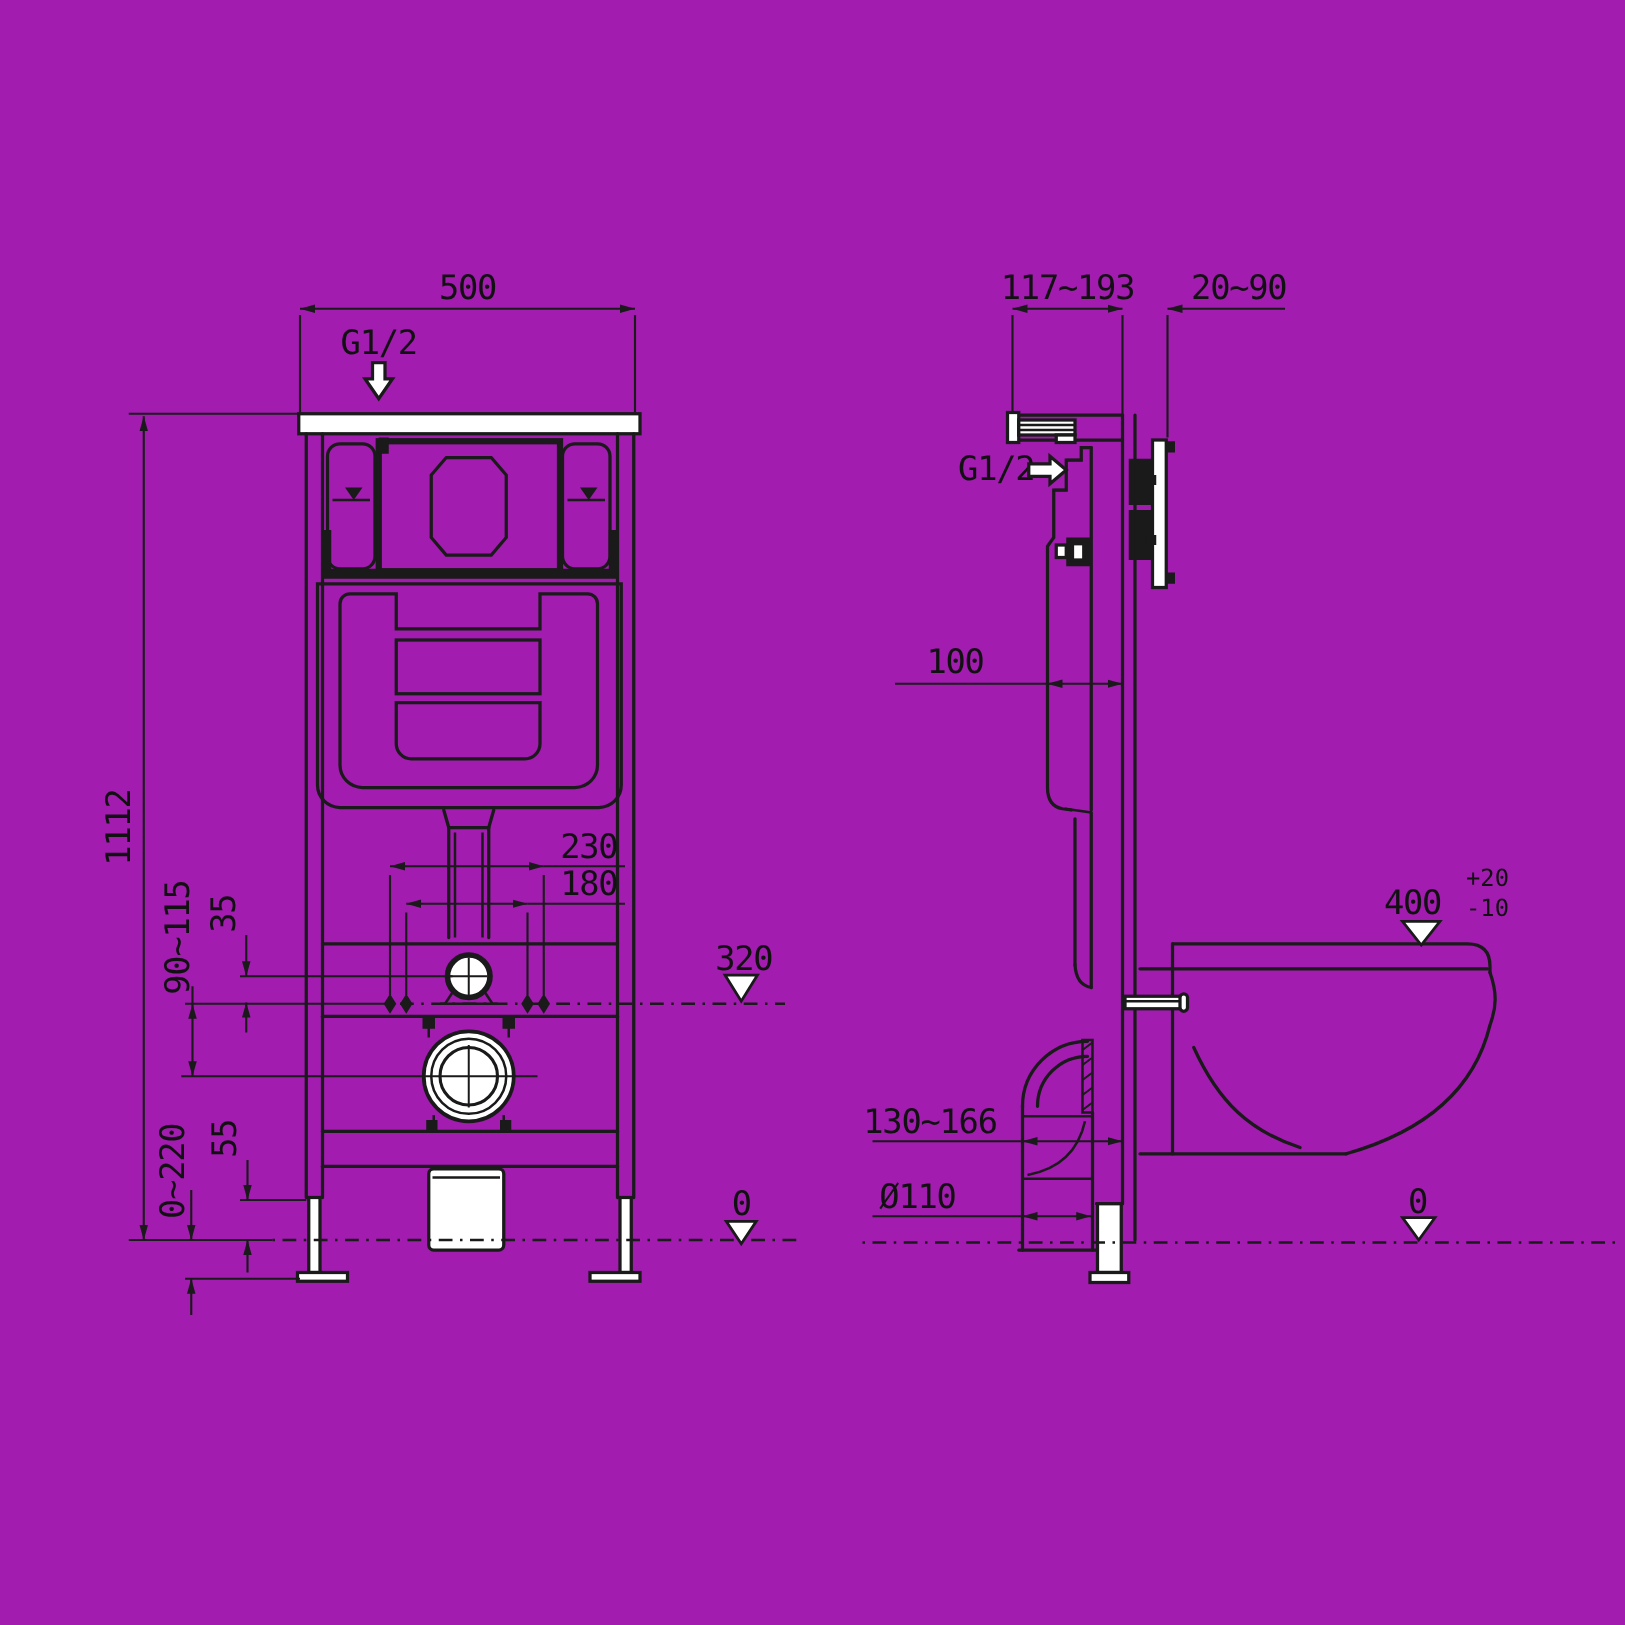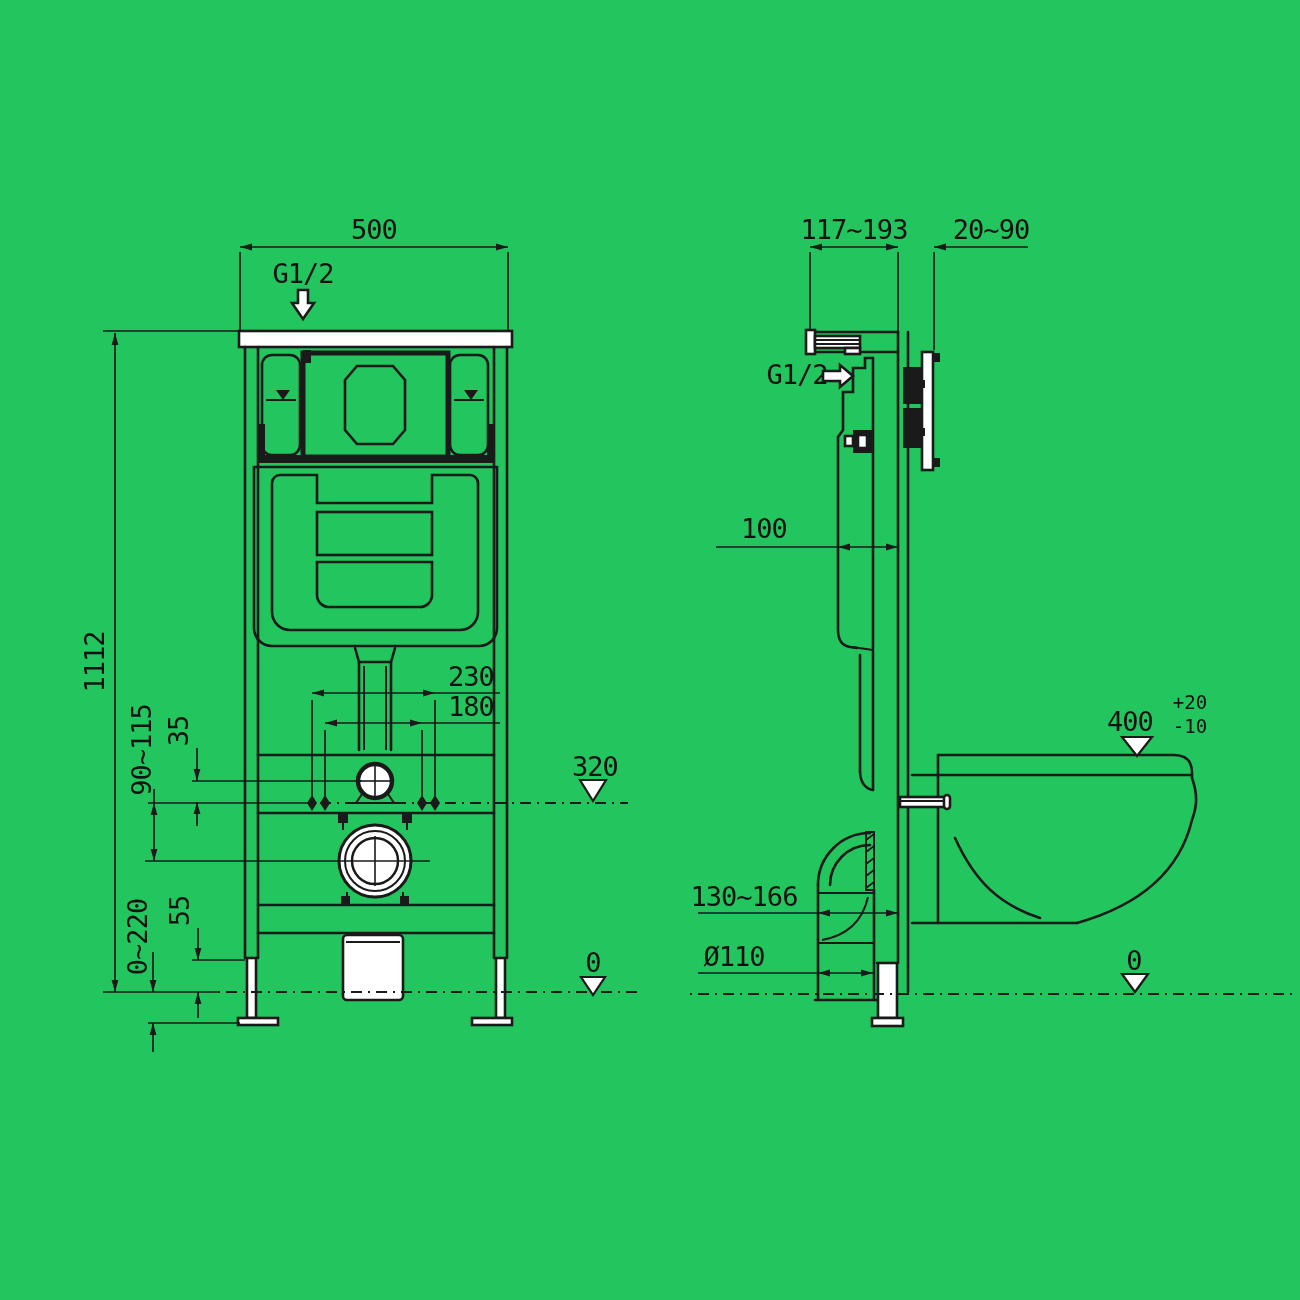--- a/index.html
+++ b/index.html
@@ -1,16 +1,16 @@
 <!DOCTYPE html>
 <html><head>
 <meta charset="utf-8">
 <style>
   html,body{margin:0;padding:0;background:#fff;}
-  .canvas{position:relative;width:1300px;height:1300px;background:#22c55e;overflow:hidden;}
+  .canvas{position:relative;width:1300px;height:1300px;background:#a21caf;overflow:hidden;}
   svg{position:absolute;left:0;top:0;}
   .ol{stroke:#1a1a1a;stroke-width:2.6;fill:none;stroke-linecap:round;}
   .ol2{stroke:#1a1a1a;stroke-width:2;fill:none;}
   .thick{stroke:#1a1a1a;stroke-width:5;fill:none;}
   .thin{stroke:#1a1a1a;stroke-width:1.6;fill:none;}
   .dim{stroke:#1a1a1a;stroke-width:1.7;fill:none;}
   .cl{stroke:#1a1a1a;stroke-width:2;fill:none;stroke-dasharray:2 6 11 6;}
   .blk{fill:#1a1a1a;stroke:none;}
   .wht{fill:#ffffff;stroke:#1a1a1a;stroke-width:2.6;}
   .tri{fill:#ffffff;stroke:#1a1a1a;stroke-width:2.2;}

